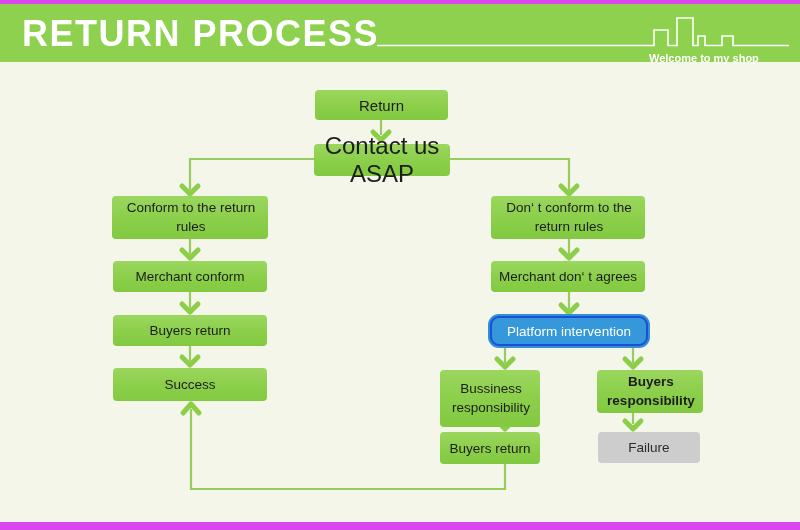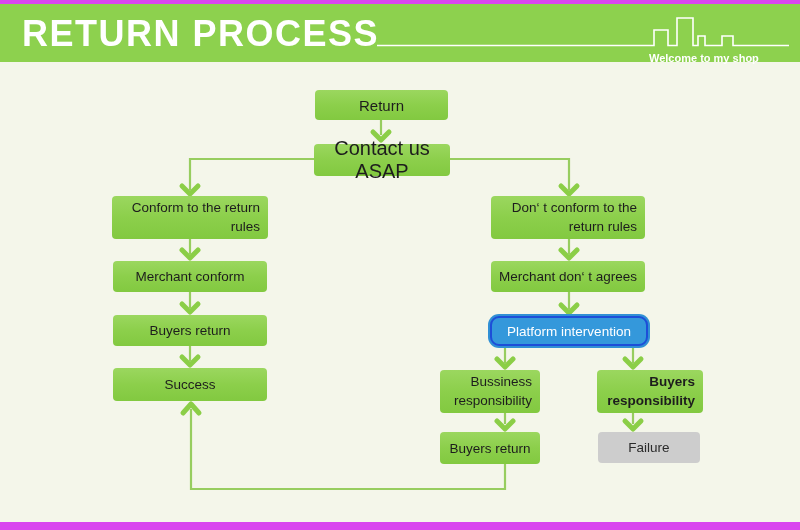--- a/index.html
+++ b/index.html
@@ -35,26 +35,26 @@
     background:linear-gradient(180deg,#9bd75f 0%,#8ccf4b 50%,#82c940 100%);
   }
   .node.gray{background:#cdcdcd;color:#2b2b2b;}
   .node.blue{
     background:#3498db;color:#ffffff;
     border:2px solid #1d4ed8;border-radius:9px;
     box-shadow:0 0 0 2px #3090d5;
   }
   .node.center{display:flex;align-items:center;justify-content:center;text-align:center;}
   .node.leftalign{
-    display:flex;align-items:center;justify-content:flex-start;text-align:right;
+    display:flex;align-items:center;justify-content:flex-start;text-align:center;
     padding:4px 8px 4px 10px;line-height:1.4;
   }
   .fs13{font-size:13.5px;}
   .fs15{font-size:15px;}
-  .fs17{font-size:20px;}
+  .fs17{font-size:24px;}
 </style>
 </head>
 <body>
 
 <div class="page">
 
   <div class="content-bg"></div>
 
   <div class="header-bar">
     <div class="header-title">RETURN PROCESS</div>
@@ -126,21 +126,21 @@
   </div>
 
   <div class="node green center fs13" style="left:491px;top:261px;width:154px;height:31px;">
     <span>Merchant don‘ t agrees</span>
   </div>
 
   <div class="node blue center fs13" style="left:490px;top:316px;width:158px;height:30px;">
     <span>Platform intervention</span>
   </div>
 
-  <div class="node green leftalign fs13" style="left:440px;top:370px;width:100px;height:43px;">
+  <div class="node green leftalign fs13" style="left:440px;top:370px;width:100px;height:57px;">
     <span>Bussiness responsibility</span>
   </div>
 
   <div class="node green leftalign fs13" style="left:597px;top:370px;width:106px;height:43px;font-weight:bold;">
     <span>Buyers responsibility</span>
   </div>
 
   <div class="node green center fs13" style="left:440px;top:432px;width:100px;height:32px;">
     <span>Buyers return</span>
   </div>

